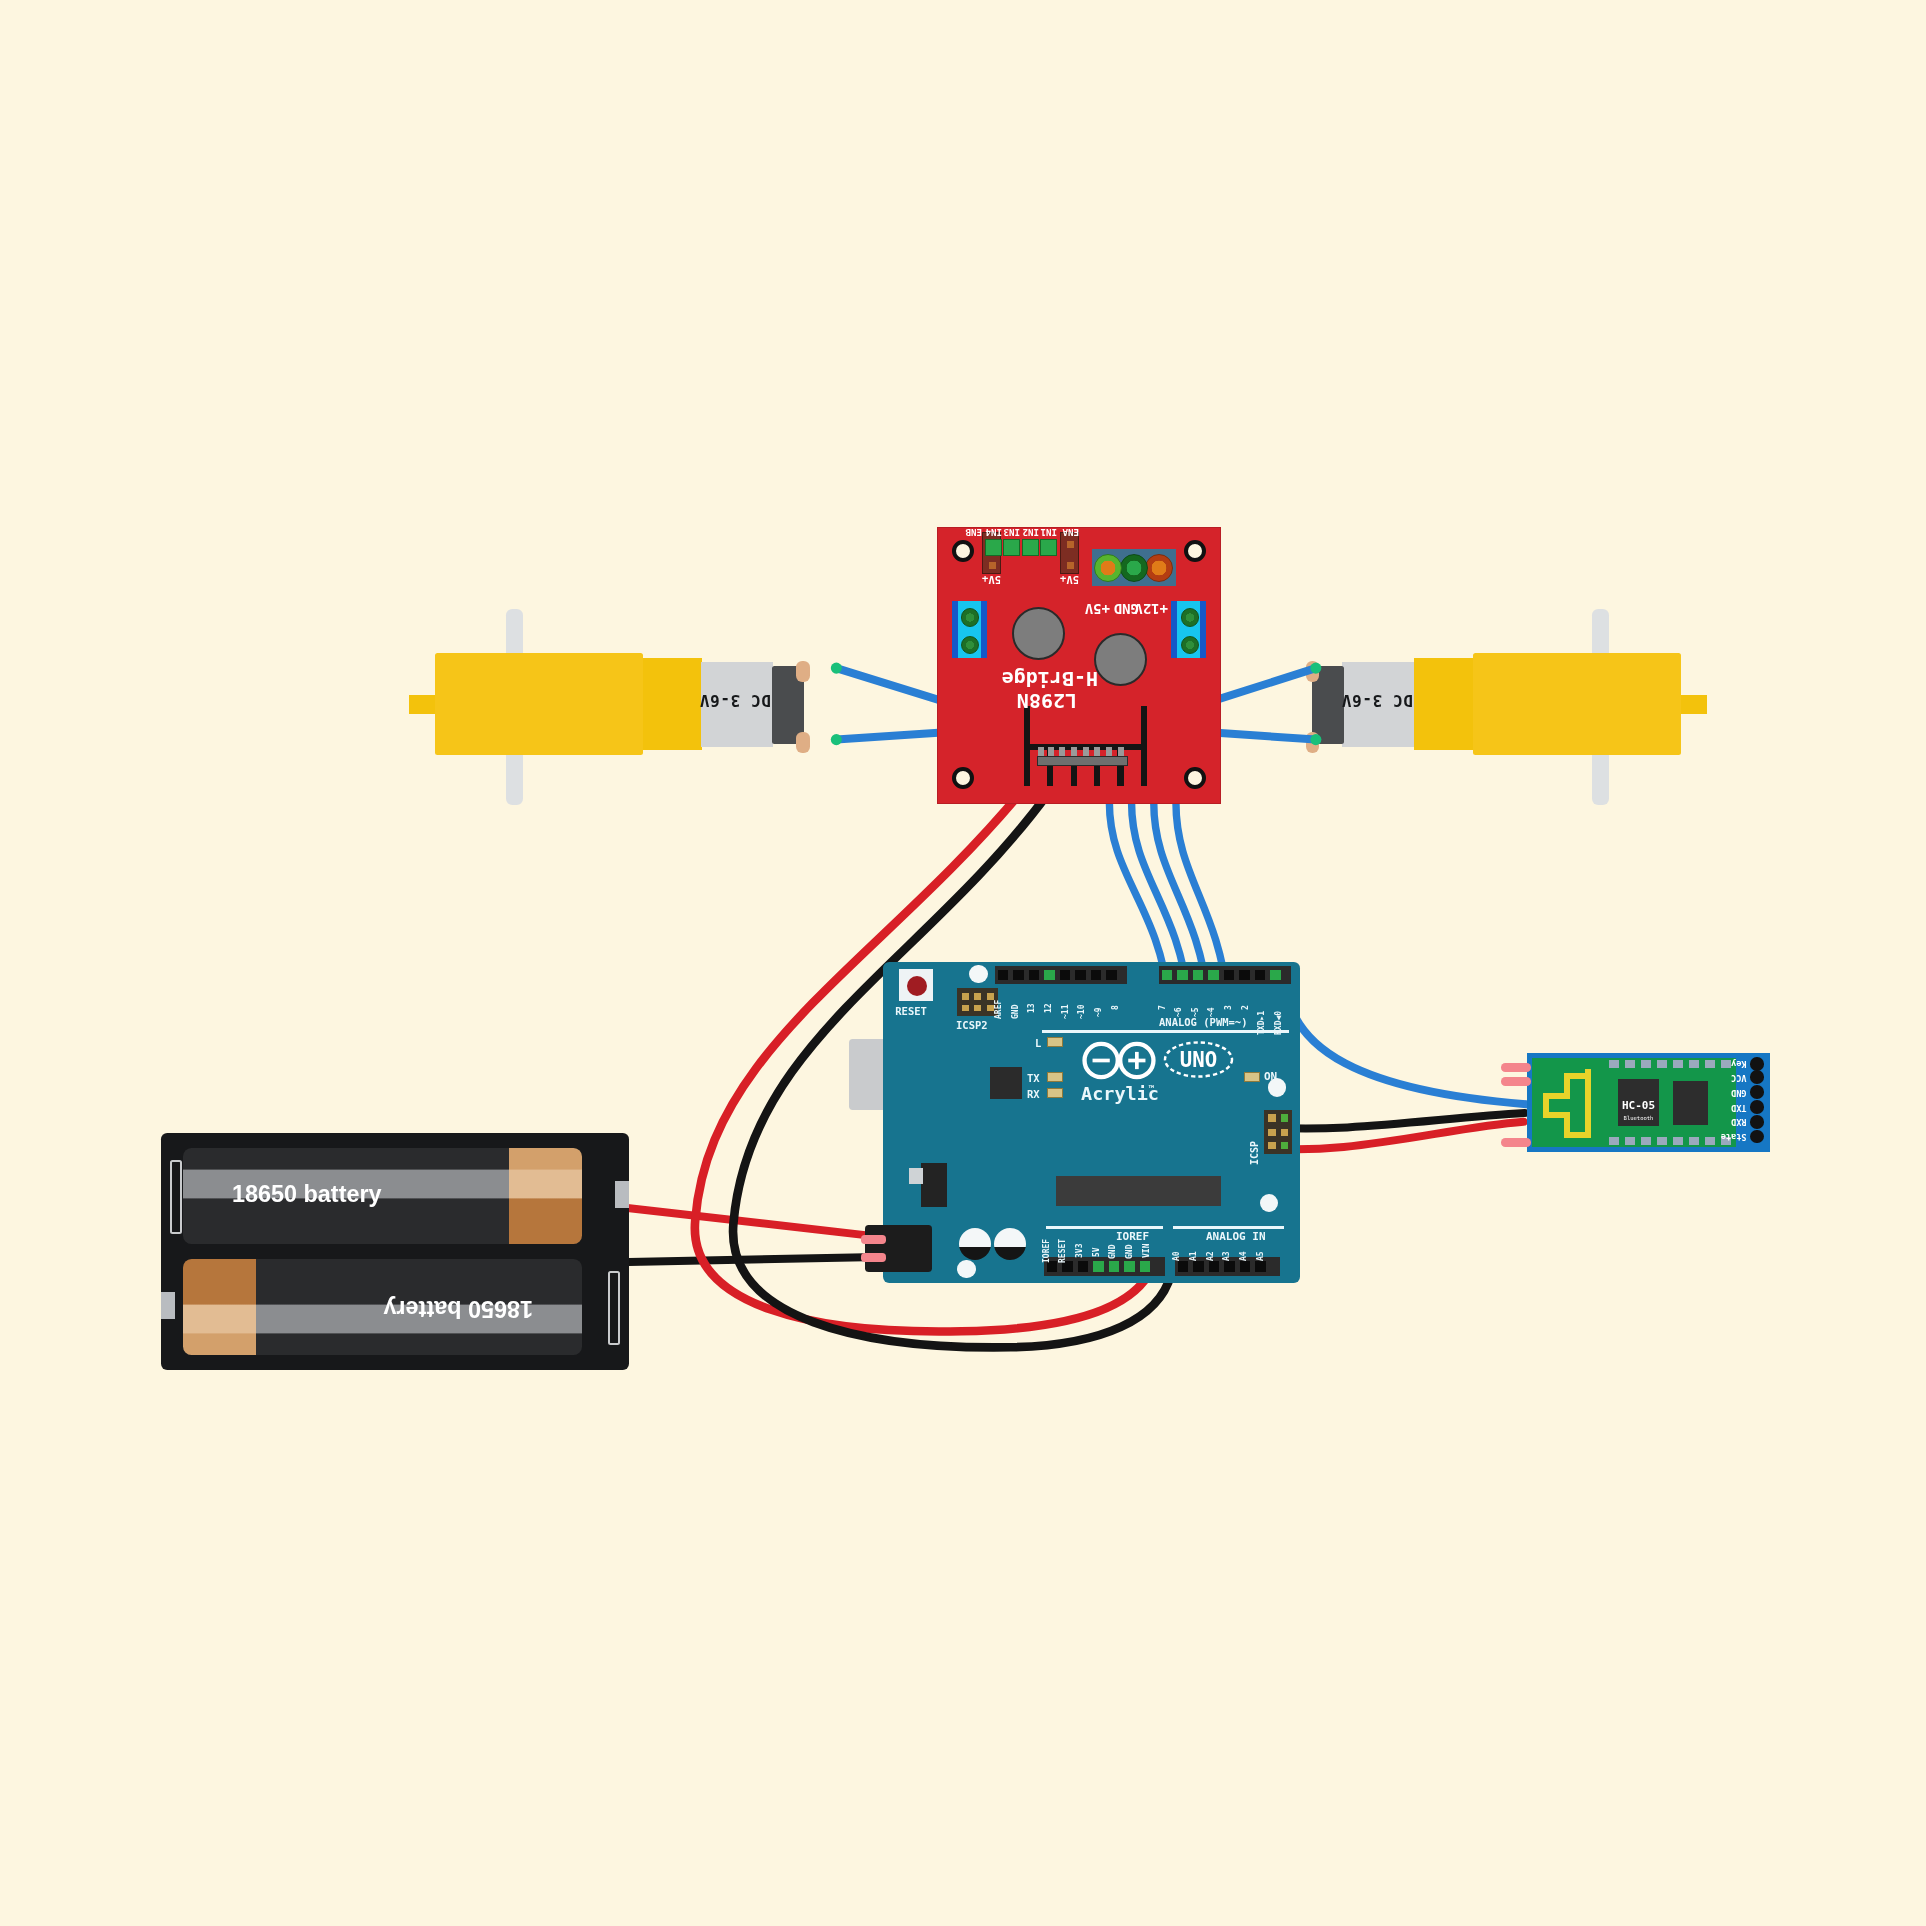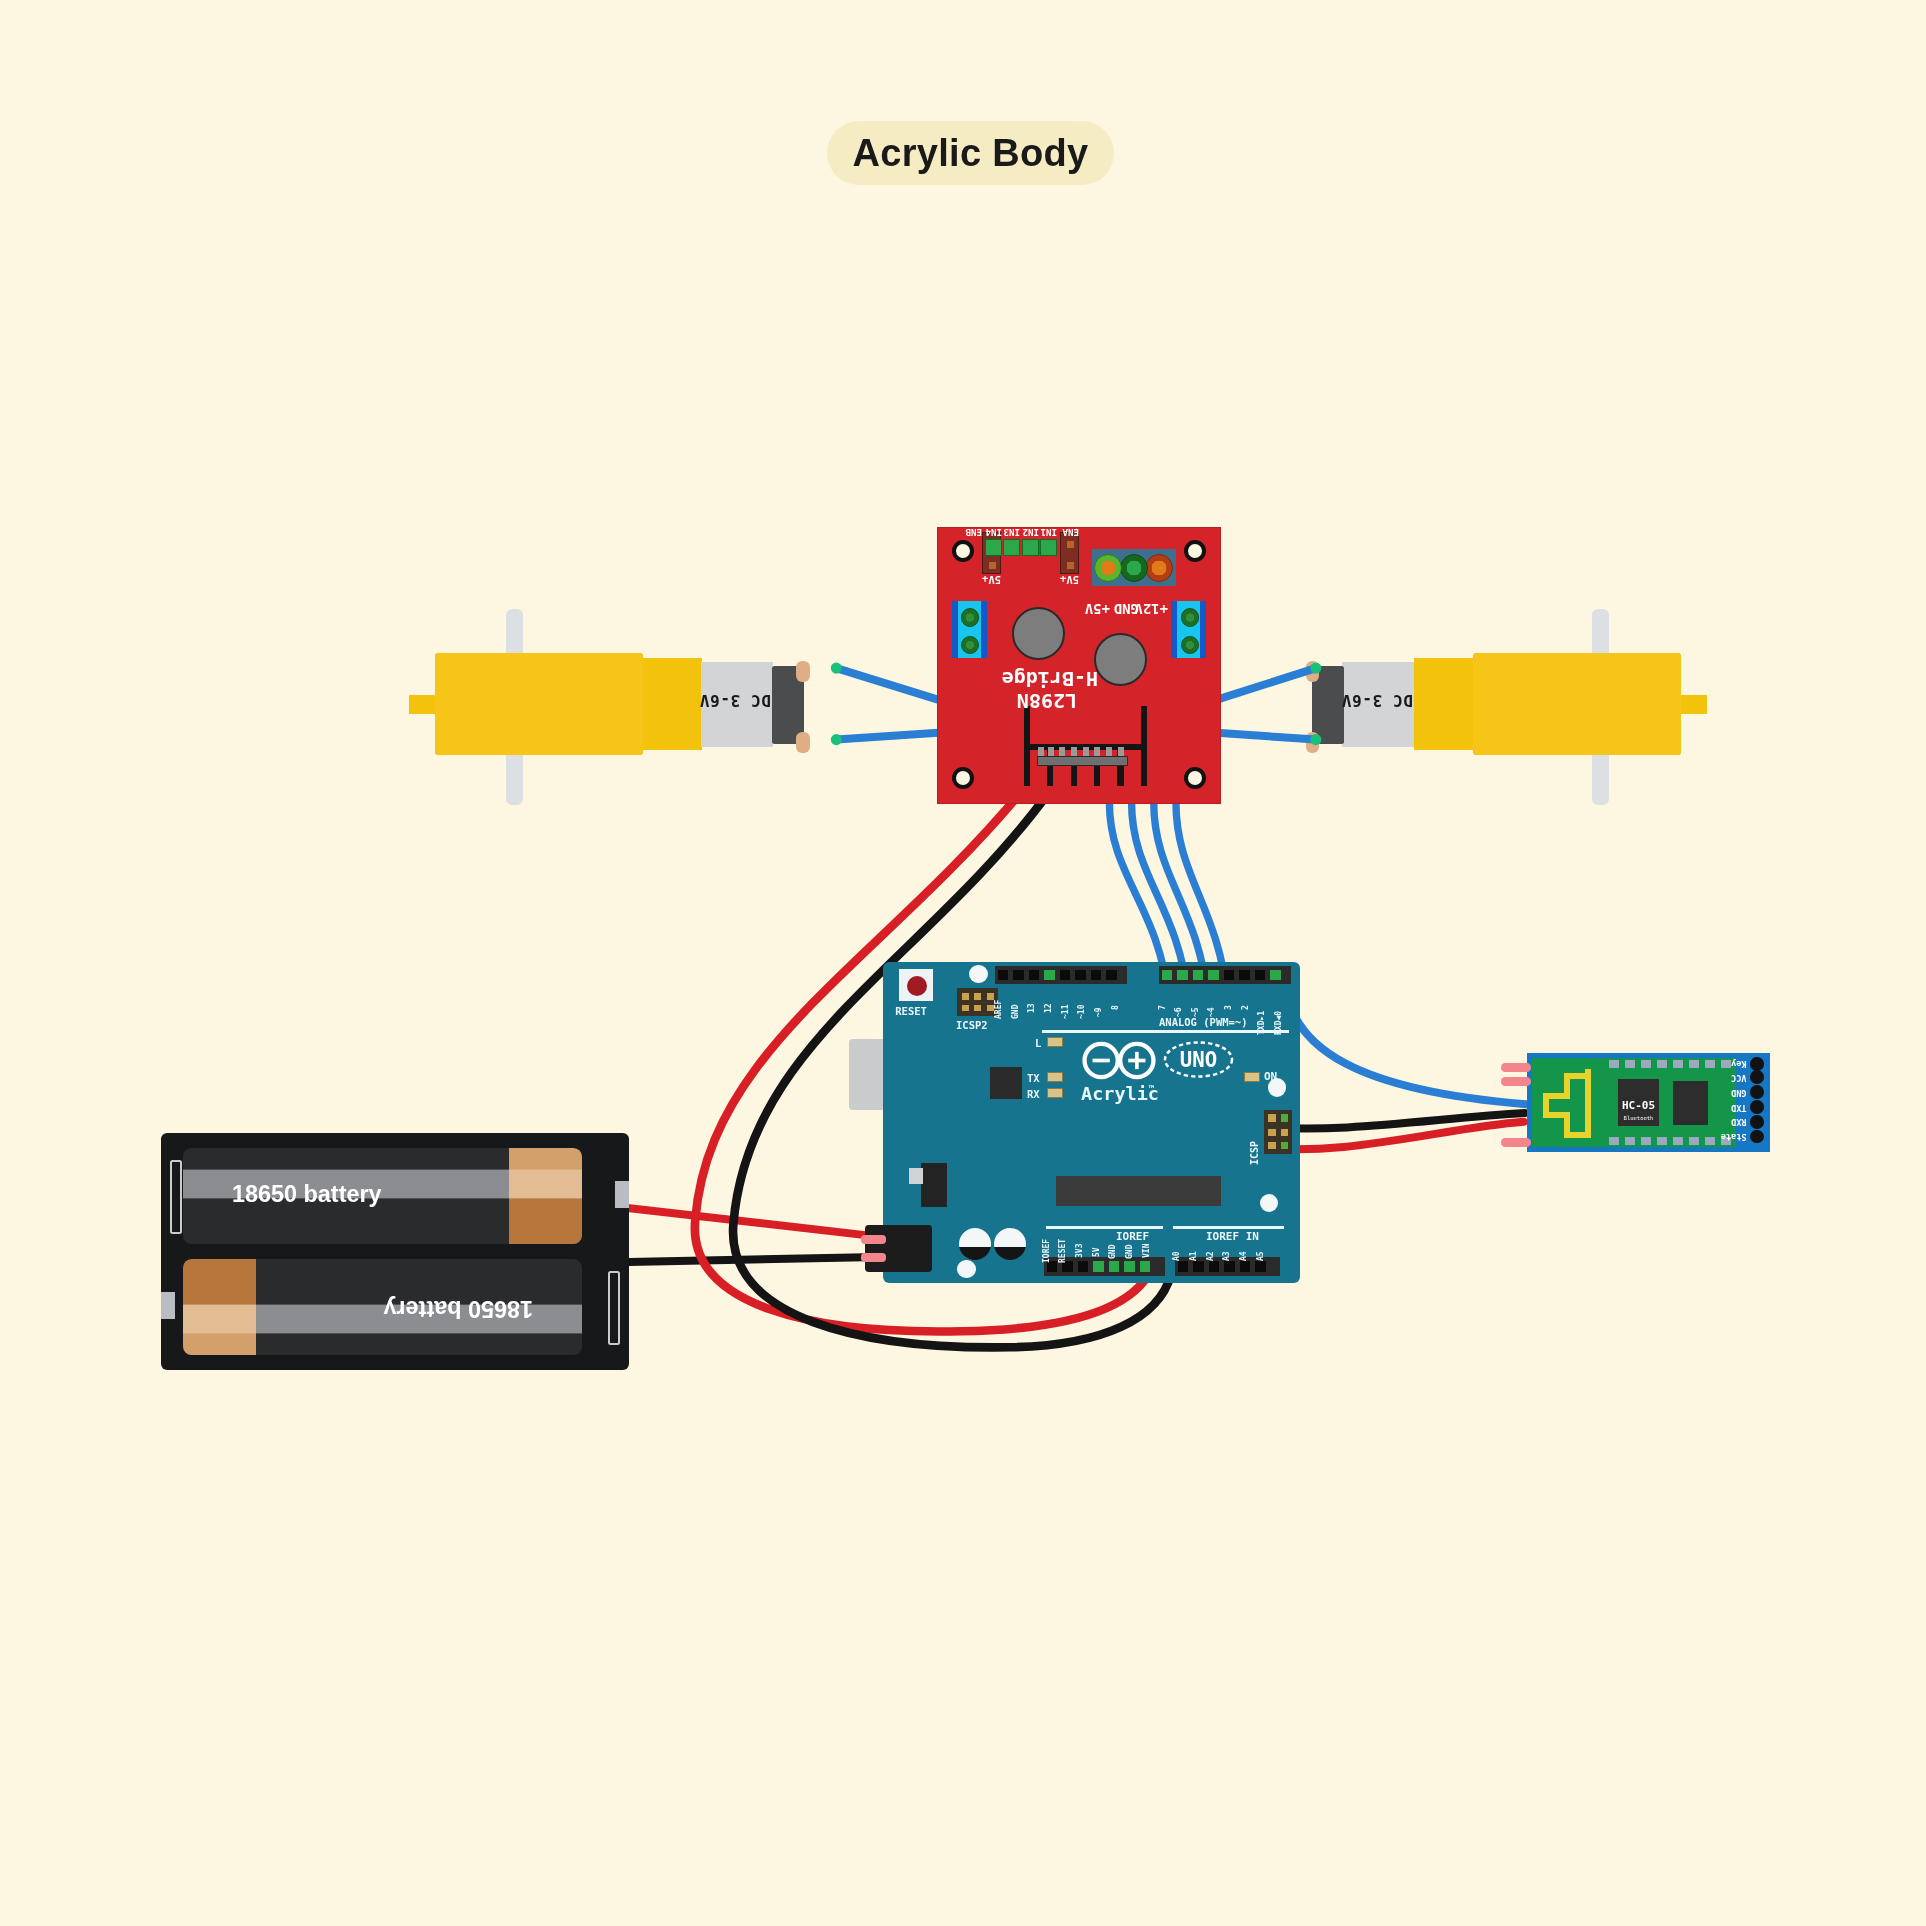--- a/index.html
+++ b/index.html
@@ -142,23 +142,20 @@
   #barrel { position:absolute; left:849px; top:1039px; width:86px; height:71px; background:#c9cbcd; border-radius:3.7px; }
   #barrel .notch { position:absolute; left:69px; top:8.6px; width:18.5px; height:54px; background:#c9cbcd; }
   #pwrconn { position:absolute; left:865px; top:1225px; width:67px; height:47px; background:#1c1c1c; border-radius:3.7px; }
   #pwrconn .sl { position:absolute; left:-3.7px; width:25px; height:8.6px; border-radius:3.7px; background:#f4858c; }
 </style>
 </head>
 <body>
 
 <div id="stage">
 
-  <div id="title-pill">
-    <span id="title-text">Acrylic Body</span>
-  </div>
 
   <svg class="wires" viewBox="0 0 3125 3125">
 
     <path d="M 1000 1958 L 1404 2004" stroke="#d81f26" stroke-width="13" fill="none" stroke-linecap="round"></path>
     <path d="M 1000 2048 L 1404 2040" stroke="#141414" stroke-width="13" fill="none" stroke-linecap="round"></path>
 
     <path d="M 1661 1280 C 1430 1560, 1150 1700, 1128 1980 C 1115 2120, 1320 2165, 1560 2160 C 1740 2157, 1838 2122, 1868 2060" stroke="#d81f26" stroke-width="14" fill="none" stroke-linecap="round"></path>
 
     <path d="M 1700 1288 C 1500 1560, 1215 1690, 1190 1985 C 1176 2140, 1400 2190, 1640 2186 C 1790 2183, 1880 2140, 1900 2068" stroke="#141414" stroke-width="14" fill="none" stroke-linecap="round"></path>
 
@@ -419,21 +416,21 @@
     </div>
     <div class="vlabel" style="left:168px; top:292px; transform:rotate(-90deg);">IOREF</div>
     <div class="vlabel" style="left:184px; top:292px; transform:rotate(-90deg);">RESET</div>
     <div class="vlabel" style="left:201px; top:287px; transform:rotate(-90deg);">3V3</div>
     <div class="vlabel" style="left:218px; top:286px; transform:rotate(-90deg);">5V</div>
     <div class="vlabel" style="left:234px; top:288px; transform:rotate(-90deg);">GND</div>
     <div class="vlabel" style="left:251px; top:288px; transform:rotate(-90deg);">GND</div>
     <div class="vlabel" style="left:268px; top:287px; transform:rotate(-90deg);">VIN</div>
 
     <div class="bar" style="left:290px; top:264px; width:111px;"></div>
-    <div class="ard-silk" style="left:323px; top:268px; font-size:11px;">IOREF IN</div>
+    <div class="ard-silk" style="left:323px; top:268px; font-size:11px;">ANALOG IN</div>
     <div class="hdr" style="left:292px; top:295px; width:105px; height:18.5px;">
       <div class="p"></div>
         <div class="p"></div>
         <div class="p"></div>
       <div class="p"></div>
         <div class="p"></div>
         <div class="p"></div>
     </div>
     <div class="vlabel" style="left:298px; top:290px; transform:rotate(-90deg);">A0</div>
     <div class="vlabel" style="left:315px; top:290px; transform:rotate(-90deg);">A1</div>

